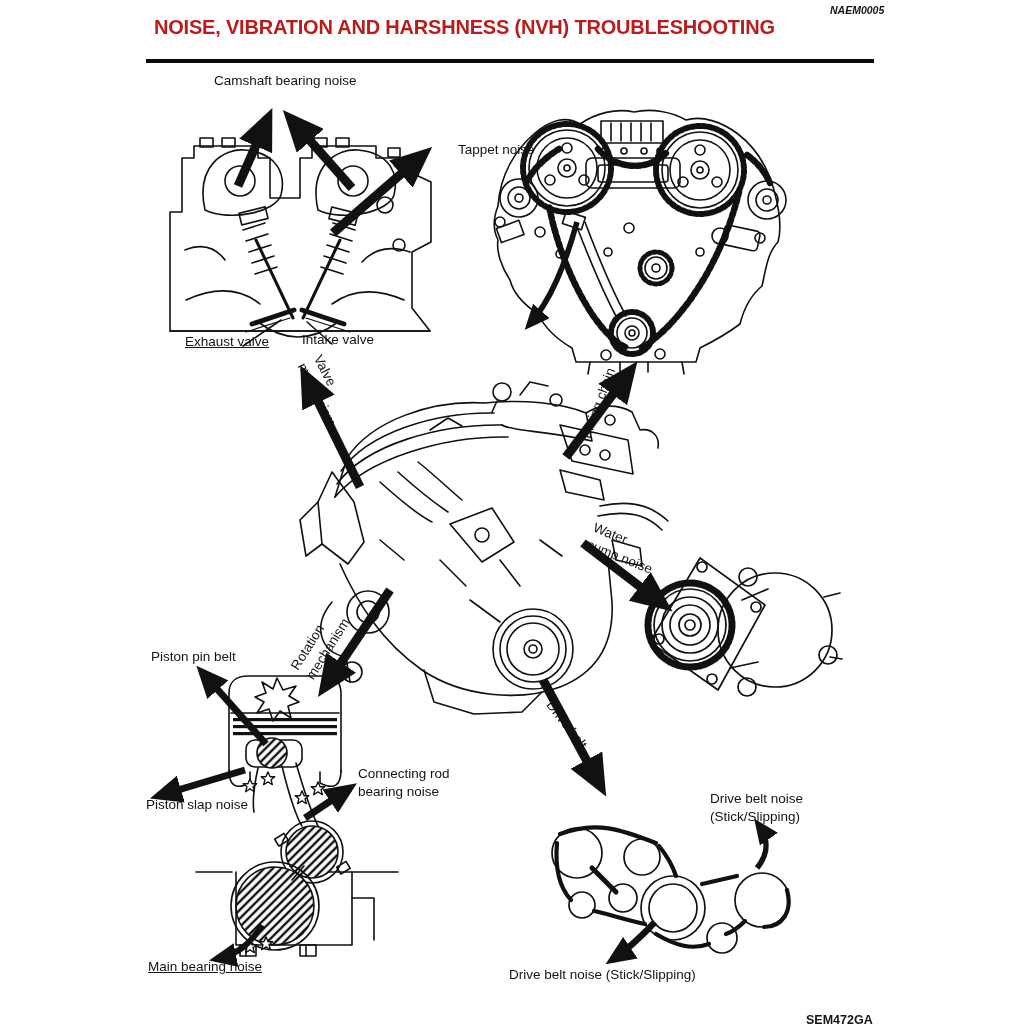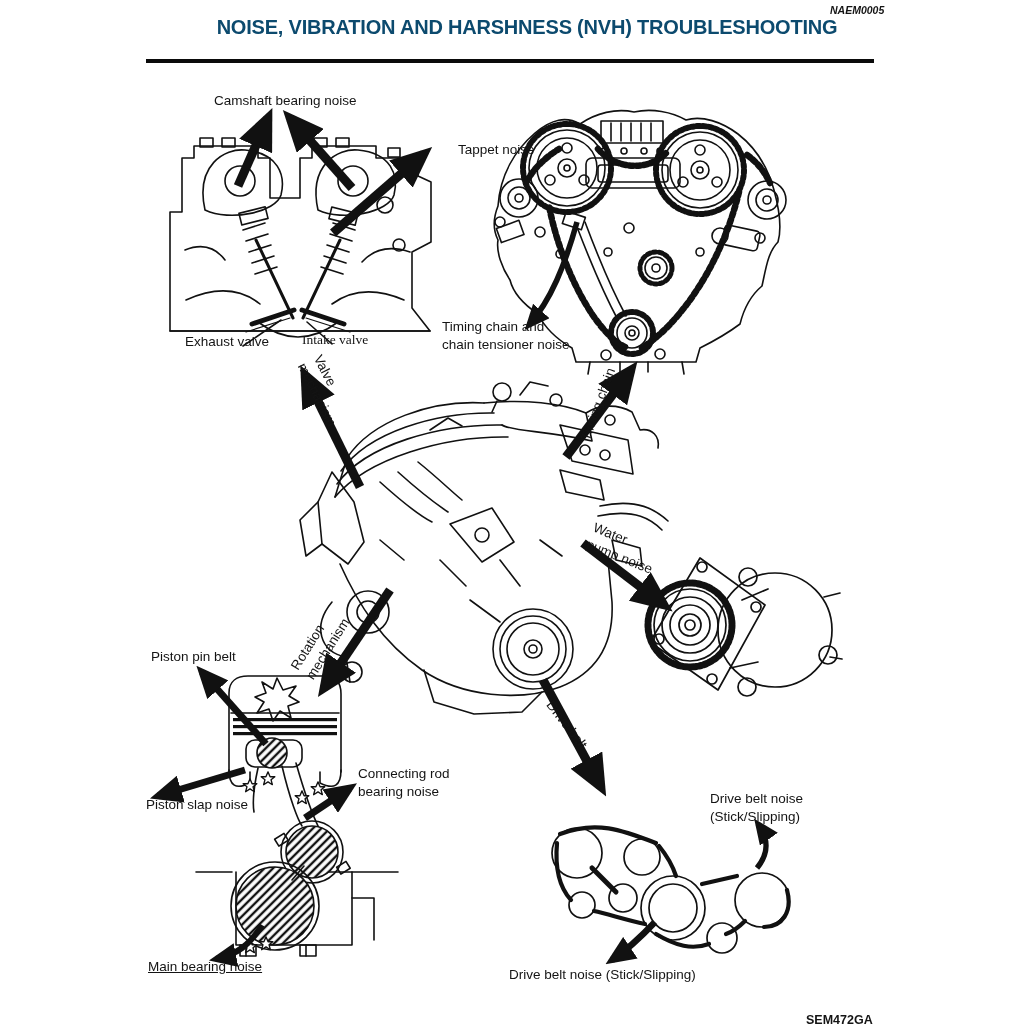--- a/index.html
+++ b/index.html
@@ -2,22 +2,22 @@
 <html><head>
 <meta charset="utf-8">
 <style>
   html,body{margin:0;padding:0;background:#fff;}
   #page{position:relative;width:1024px;height:1024px;background:#fff;overflow:hidden;
         font-family:"Liberation Sans",sans-serif;color:#141414;}
   .lbl{position:absolute;font:13.5px/1.34 "Liberation Sans",sans-serif;color:#141414;
        white-space:pre-line;}
   .rot{transform-origin:0 0;}
   #doc-code{position:absolute;left:830px;top:4px;font:italic 600 10.5px "Liberation Sans",sans-serif;}
-  #title{position:absolute;left:162px;top:15px;width:730px;text-align:center;
-         font:bold 20px/1.2 "Liberation Sans",sans-serif;letter-spacing:-0.2px;color:#0c4a6e;}
+  #title{position:absolute;left:154px;top:15px;width:730px;text-align:left;
+         font:bold 20px/1.2 "Liberation Sans",sans-serif;letter-spacing:-0.2px;color:#b91c1c;}
   #rule{position:absolute;left:146px;top:59px;width:728px;height:4px;background:#0a0a0a;}
   #fig-code{position:absolute;left:806px;top:1000px;font:bold 12.5px "Liberation Sans",sans-serif;margin-top:13px;}
   svg{position:absolute;left:0;top:0;}
 </style>
 </head>
 <body>
 
 <div id="page">
 
   <div id="doc-code">NAEM0005</div>
@@ -273,28 +273,26 @@
       <line x1="543" y1="680" x2="601" y2="787" stroke-width="9" marker-end="url(#ah)"></line>
       <line x1="266" y1="744" x2="202" y2="672" stroke-width="7" marker-end="url(#ah)"></line>
       <line x1="245" y1="770" x2="158" y2="796" stroke-width="7" marker-end="url(#ah)"></line>
       <line x1="305" y1="818" x2="350" y2="788" stroke-width="7" marker-end="url(#ah)"></line>
       <path d="M262,925 C250,945 236,955 216,959" stroke-width="6" marker-end="url(#ah)"></path>
       <path d="M757,868 C770,852 768,838 758,824" stroke-width="5.5" marker-end="url(#ah)"></path>
       <path d="M655,922 C638,940 624,952 612,960" stroke-width="6.5" marker-end="url(#ah)"></path>
     </g>
   </svg>
 
-  <div class="lbl" style="left:214px;top:92px;">Camshaft bearing noise</div>
+  <div class="lbl" style="left:214px;top:72px;">Camshaft bearing noise</div>
   <div class="lbl" style="left:429px;top:141px;margin-left:29px;">Tappet noise</div>
-  <div class="lbl" style="left:185px;top:333px;">Exhaust valve</div>
-  <div class="lbl" style="left:302px;top:331px;font-family:Liberation Serif, serif;">Intake valve</div>
+  <div class="lbl" style="left:185px;top:333px;text-decoration:underline;">Exhaust valve</div>
+  <div class="lbl" style="left:302px;top:331px;">Intake valve</div>
   <div class="lbl rot" style="left:325px;top:352px;transform:rotate(63deg);">Valve
 mechanism</div>
-  <div class="lbl" style="left:442px;top:318px;">Timing chain and
-chain tensioner noise</div>
   <div class="lbl rot" style="left:577px;top:437px;transform:rotate(-70deg);">Timing chain</div>
   <div class="lbl rot" style="left:597px;top:519px;transform:rotate(22deg);">Water
 pump noise</div>
   <div class="lbl rot" style="left:287px;top:664px;transform:rotate(-58deg);">Rotation
 mechanism</div>
   <div class="lbl" style="left:151px;top:648px;">Piston pin belt</div>
   <div class="lbl" style="left:146px;top:796px;">Piston slap noise</div>
   <div class="lbl" style="left:358px;top:765px;">Connecting rod
 bearing noise</div>
   <div class="lbl" style="left:148px;top:958px;text-decoration:underline;">Main bearing noise</div>

